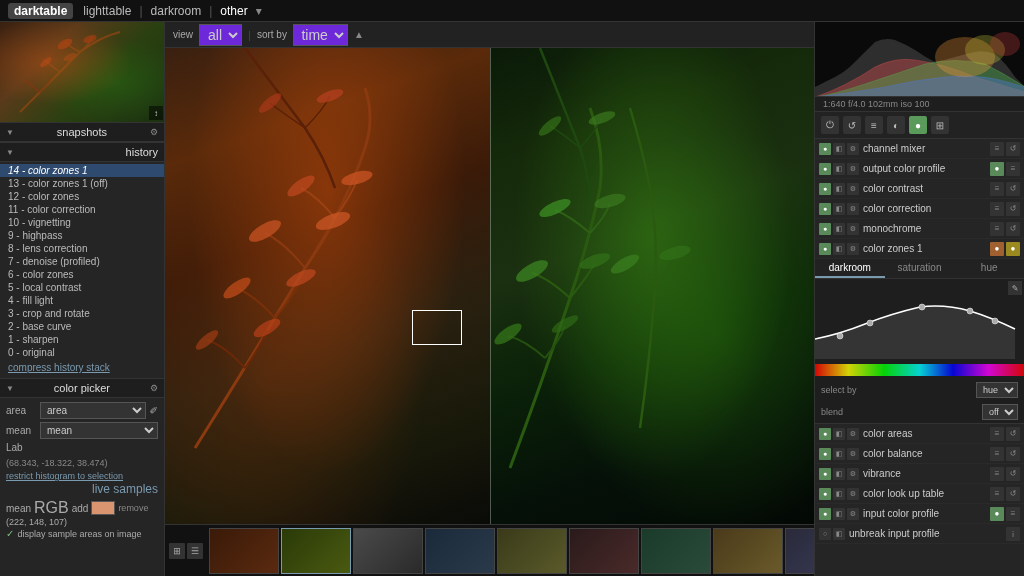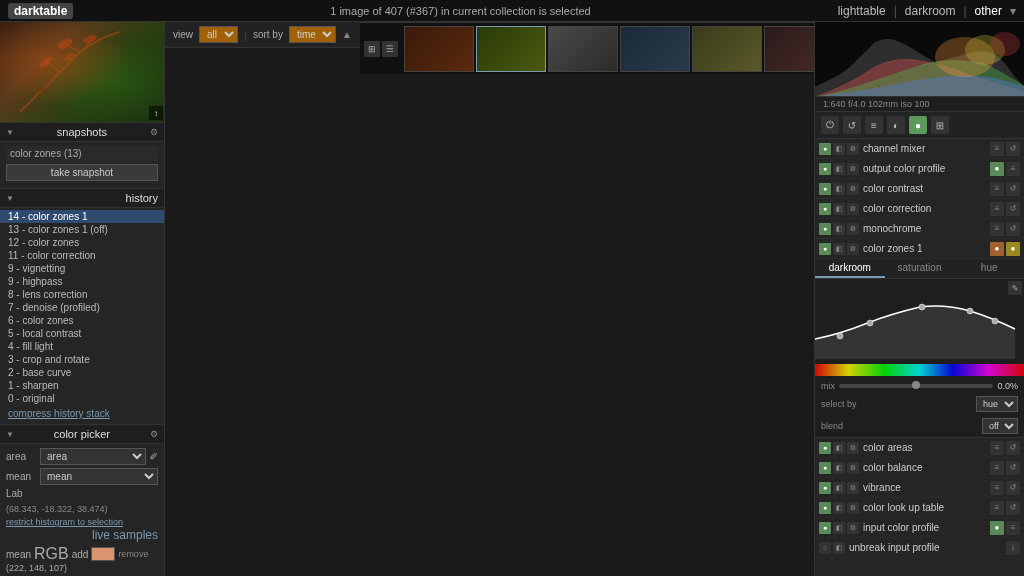--- a/index.html
+++ b/index.html
@@ -153,21 +153,21 @@
     .history-content {
       background: #252525;
       padding: 2px 0;
     }
     .history-item {
       padding: 1px 8px;
       font-size: 10px;
       color: #bbb;
       cursor: pointer;
     }
-    .history-item.active { color: #fff; background: #2e4a6e; }
+    .history-item.active { color: #fff; background: #2e4a6e; font-style: italic; }
     .compress-btn {
       color: #7a9ab0;
       font-size: 10px;
       padding: 3px 8px;
       cursor: pointer;
       text-decoration: underline;
     }
 
     
     .color-picker-content {
@@ -219,42 +219,43 @@
       background: #da9470;
       border: 1px solid #555;
     }
     .cp-rgb-text { font-size: 9px; color: #aaa; }
     .cp-remove { color: #888; font-size: 9px; cursor: pointer; }
 
     
     .center-area {
       flex: 1;
       display: flex;
-      flex-direction: row;
+      flex-direction: column;
       background: #1a1a1a;
       overflow: hidden;
     }
 
     .image-toolbar {
       height: 26px;
       background: #222;
       display: flex;
       align-items: center;
       padding: 0 8px;
       gap: 6px;
       flex-shrink: 0;
       border-bottom: 1px solid #333;
     }
     .img-tb-label { color: #aaa; font-size: 10px; }
     .img-tb-select {
-      background: #a16207;
+      background: #6d28d9;
       border: 1px solid #555;
       color: #ccc;
-      font-size: 10px;
+      font-size: 14px;
       padding: 1px 3px;
+      text-align: right;
     }
     .img-tb-sep { color: #444; }
 
     .image-view {
       flex: 1;
       position: relative;
       overflow: hidden;
       background: #111;
     }
     
@@ -578,21 +579,20 @@
       color: #aaa;
       padding: 1px 0;
     }
     .check-icon { color: #7aba7a; font-size: 10px; }
   </style>
 </head>
 <body>
 
 <div class="top-bar">
   <div class="top-bar-logo">darktable</div>
-  <div class="top-bar-center">1 image of 407 (#367) in current collection is selected</div>
   <div class="top-bar-right">
     <span>lighttable</span>
     <span class="sep">|</span>
     <span>darkroom</span>
     <span class="sep">|</span>
     <span class="active">other</span>
     <span style="color:#888">▾</span>
   </div>
 </div>
 
@@ -623,35 +623,31 @@
       <div class="thumb-nav">
         <span>↕</span>
       </div>
     </div>
 
     <div class="section-header">
       <span class="arrow">▼</span>
       <span class="section-title">snapshots</span>
       <span style="font-size:9px;color:#888">⚙</span>
     </div>
-    <div class="snapshots-content">
-      <div class="snapshot-name">color zones (13)</div>
-      <button class="snapshot-btn">take snapshot</button>
-    </div>
 
     <div class="section-header">
       <span class="arrow">▼</span>
       <span class="section-title">history</span>
     </div>
     <div class="history-content">
       <div class="history-item active">14 - color zones 1</div>
       <div class="history-item">13 - color zones 1 (off)</div>
       <div class="history-item">12 - color zones</div>
       <div class="history-item">11 - color correction</div>
-      <div class="history-item">9 - vignetting</div>
+      <div class="history-item">10 - vignetting</div>
       <div class="history-item">9 - highpass</div>
       <div class="history-item">8 - lens correction</div>
       <div class="history-item">7 - denoise (profiled)</div>
       <div class="history-item">6 - color zones</div>
       <div class="history-item">5 - local contrast</div>
       <div class="history-item">4 - fill light</div>
       <div class="history-item">3 - crop and rotate</div>
       <div class="history-item">2 - base curve</div>
       <div class="history-item">1 - sharpen</div>
       <div class="history-item">0 - original</div>
@@ -930,27 +926,20 @@
             <path d="M 0,60 Q 25,55 50,45 Q 75,35 105,28 Q 130,25 155,32 Q 175,38 200,50 L 200,80 L 0,80 Z" fill="rgba(255,255,255,0.1)"></path>
             <path d="M 0,60 Q 25,55 50,45 Q 75,35 105,28 Q 130,25 155,32 Q 175,38 200,50" stroke="white" stroke-width="1.5" fill="none"></path>
 
             <circle cx="25" cy="57" r="3" fill="#aaa" stroke="#fff" stroke-width="0.5"></circle>
             <circle cx="55" cy="44" r="3" fill="#aaa" stroke="#fff" stroke-width="0.5"></circle>
             <circle cx="107" cy="28" r="3" fill="#aaa" stroke="#fff" stroke-width="0.5"></circle>
             <circle cx="155" cy="32" r="3" fill="#aaa" stroke="#fff" stroke-width="0.5"></circle>
             <circle cx="180" cy="42" r="3" fill="#aaa" stroke="#fff" stroke-width="0.5"></circle>
           </svg>
         </div>
-        <div class="cz-mix-row">
-          <span class="cz-label">mix</span>
-          <div class="cz-slider">
-            <div class="cz-slider-thumb"></div>
-          </div>
-          <span class="cz-value">0.0%</span>
-        </div>
         <div class="cz-bottom">
           <span class="cz-label">select by</span>
           <div class="cz-spacer"></div>
           <select class="cz-select">
             <option>hue</option>
           </select>
         </div>
         <div class="cz-bottom">
           <span class="cz-label">blend</span>
           <div class="cz-spacer"></div>

